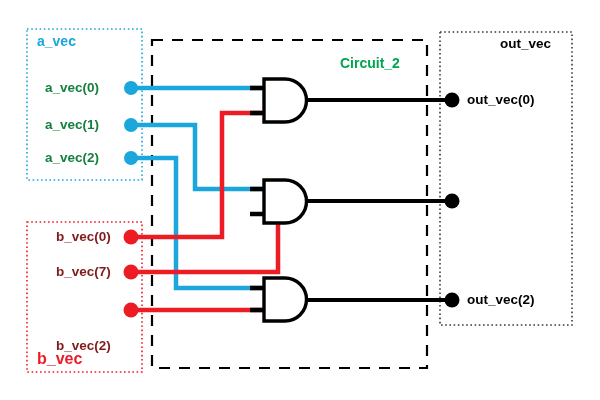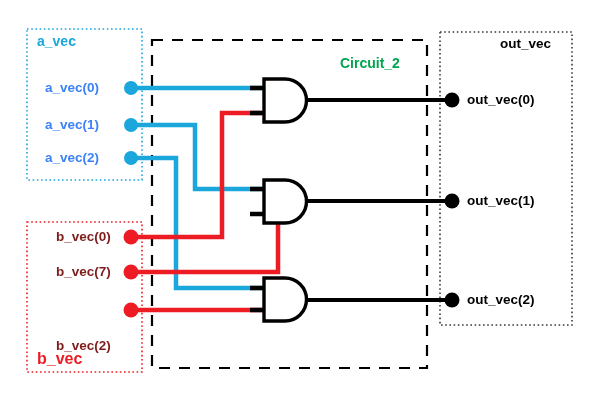--- a/index.html
+++ b/index.html
@@ -6,21 +6,21 @@
   body{
     width:600px;height:400px;
     background:#ffffff;
     font-family:"Liberation Sans", sans-serif;
     overflow:hidden;
     position:relative;
   }
   #stage{position:absolute;left:0;top:0;width:512px;height:400px;}
   svg#diagram{position:absolute;left:0;top:0;width:600px;height:400px;}
   .lbl{position:absolute;font-weight:bold;white-space:nowrap;}
-  .lbl-a{color:#3b82f6;font-size:13.5px;}
+  .lbl-a{color:#15803d;font-size:13.5px;}
   .lbl-b{color:#7f1d1d;font-size:13.5px;}
   .lbl-o{color:#000000;font-size:13.5px;}
   .lbl-group-a{color:#1BA7DC;font-size:14px;}
   .lbl-group-b{color:#ED1C24;font-size:16px;}
   .lbl-group-o{color:#000000;font-size:13.5px;}
   .lbl-circuit{color:#00A550;font-size:14px;text-align:right;}
   .watermark{
     position:absolute;color:#111111;font-size:13px;
     font-family:"Liberation Serif", serif;letter-spacing:0.2px;
   }
@@ -91,19 +91,18 @@
 
   <div class="lbl lbl-b" style="left:56px;top:229px;">b_vec(0)</div>
   <div class="lbl lbl-b" style="left:56px;top:264px;">b_vec(7)</div>
   <div class="lbl lbl-b" style="left:56px;top:302px;margin-top:36px;">b_vec(2)</div>
 
   <div class="lbl lbl-group-b" style="left:37px;top:350px;">b_vec</div>
 
   <div class="lbl lbl-group-o" style="left:500px;top:36px;">out_vec</div>
 
   <div class="lbl lbl-o" style="left:467px;top:92px;">out_vec(0)</div>
-  <div class="lbl lbl-o" style="left:467px;top:193px;">out_vec(1)</div>
   <div class="lbl lbl-o" style="left:467px;top:292px;">out_vec(2)</div>
 
   <div class="lbl lbl-circuit" style="left:340px;top:55px;">Circuit_2</div>
 
 
 </div>
 
 </body></html>

